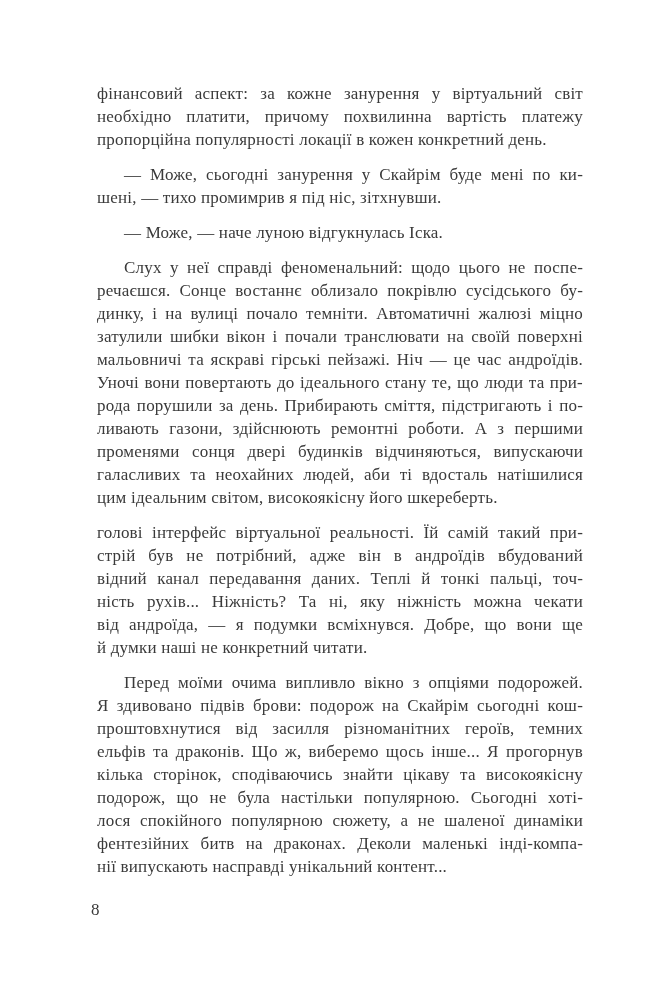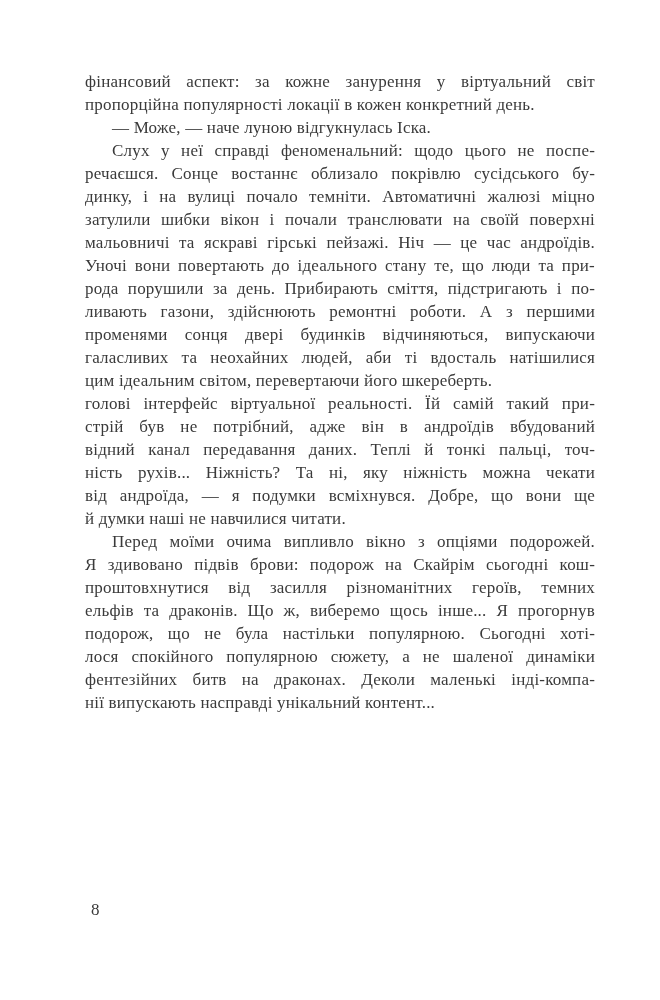--- a/index.html
+++ b/index.html
@@ -15,21 +15,21 @@
     font-family: "Liberation Serif", "DejaVu Serif", serif;
     color: #3a3a3a;
     overflow: hidden;
   }
   .text-block {
     position: absolute;
     left: 85px;
     top: 70px;
     width: 510px;
   }
-  .para { margin: 0; padding: 0; }
+  .para { margin: 12px; padding: 0; }
   .line {
     font-size: 17px;
     line-height: 23px;
     height: 23px;
     overflow: hidden;
     letter-spacing: 0.2px;
     text-align: justify;
     text-align-last: justify;
     white-space: normal;
   }
@@ -44,51 +44,57 @@
     color: #3a3a3a;
   }
 </style>
 </head>
 <body>
 
 <div class="page">
   <div class="text-block" id="text-block">
       <div class="para">
         <div class="line">фінансовий аспект: за кожне занурення у віртуальний світ</div>
+        <div class="line">необхідно платити, причому похвилинна вартість платежу</div>
         <div class="line lastline">пропорційна популярності локації в кожен конкретний день.</div>
+      </div>
+      <div class="para">
+        <div class="line indent">— Може, сьогодні занурення у Скайрім буде мені по ки-</div>
+        <div class="line lastline">шені, — тихо промимрив я під ніс, зітхнувши.</div>
       </div>
       <div class="para">
         <div class="line indent lastline">— Може, — наче луною відгукнулась Іска.</div>
       </div>
       <div class="para">
         <div class="line indent">Слух у неї справді феноменальний: щодо цього не поспе-</div>
         <div class="line">речаєшся. Сонце востаннє облизало покрівлю сусідського бу-</div>
         <div class="line">динку, і на вулиці почало темніти. Автоматичні жалюзі міцно</div>
         <div class="line">затулили шибки вікон і почали транслювати на своїй поверхні</div>
         <div class="line">мальовничі та яскраві гірські пейзажі. Ніч — це час андроїдів.</div>
         <div class="line">Уночі вони повертають до ідеального стану те, що люди та при-</div>
         <div class="line">рода порушили за день. Прибирають сміття, підстригають і по-</div>
         <div class="line">ливають газони, здійснюють ремонтні роботи. А з першими</div>
         <div class="line">променями сонця двері будинків відчиняються, випускаючи</div>
         <div class="line">галасливих та неохайних людей, аби ті вдосталь натішилися</div>
-        <div class="line lastline">цим ідеальним світом, перевертаючи його шкереберть.</div>
+        <div class="line lastline">цим ідеальним світом, високоякісну його шкереберть.</div>
       </div>
       <div class="para">
         <div class="line">голові інтерфейс віртуальної реальності. Їй самій такий при-</div>
         <div class="line">стрій був не потрібний, адже він в андроїдів вбудований</div>
         <div class="line">відний канал передавання даних. Теплі й тонкі пальці, точ-</div>
         <div class="line">ність рухів... Ніжність? Та ні, яку ніжність можна чекати</div>
         <div class="line">від андроїда, — я подумки всміхнувся. Добре, що вони ще</div>
-        <div class="line lastline">й думки наші не навчилися читати.</div>
+        <div class="line lastline">й думки наші не конкретний читати.</div>
       </div>
       <div class="para">
         <div class="line indent">Перед моїми очима випливло вікно з опціями подорожей.</div>
         <div class="line">Я здивовано підвів брови: подорож на Скайрім сьогодні кош-</div>
         <div class="line">проштовхнутися від засилля різноманітних героїв, темних</div>
         <div class="line">ельфів та драконів. Що ж, виберемо щось інше... Я прогорнув</div>
+        <div class="line">кілька сторінок, сподіваючись знайти цікаву та високоякісну</div>
         <div class="line">подорож, що не була настільки популярною. Сьогодні хоті-</div>
         <div class="line">лося спокійного популярною сюжету, а не шаленої динаміки</div>
         <div class="line">фентезійних битв на драконах. Деколи маленькі інді-компа-</div>
         <div class="line lastline">нії випускають насправді унікальний контент...</div>
       </div>
     </div>
   <div class="page-number">8</div>
 </div>
 
 </body></html>

